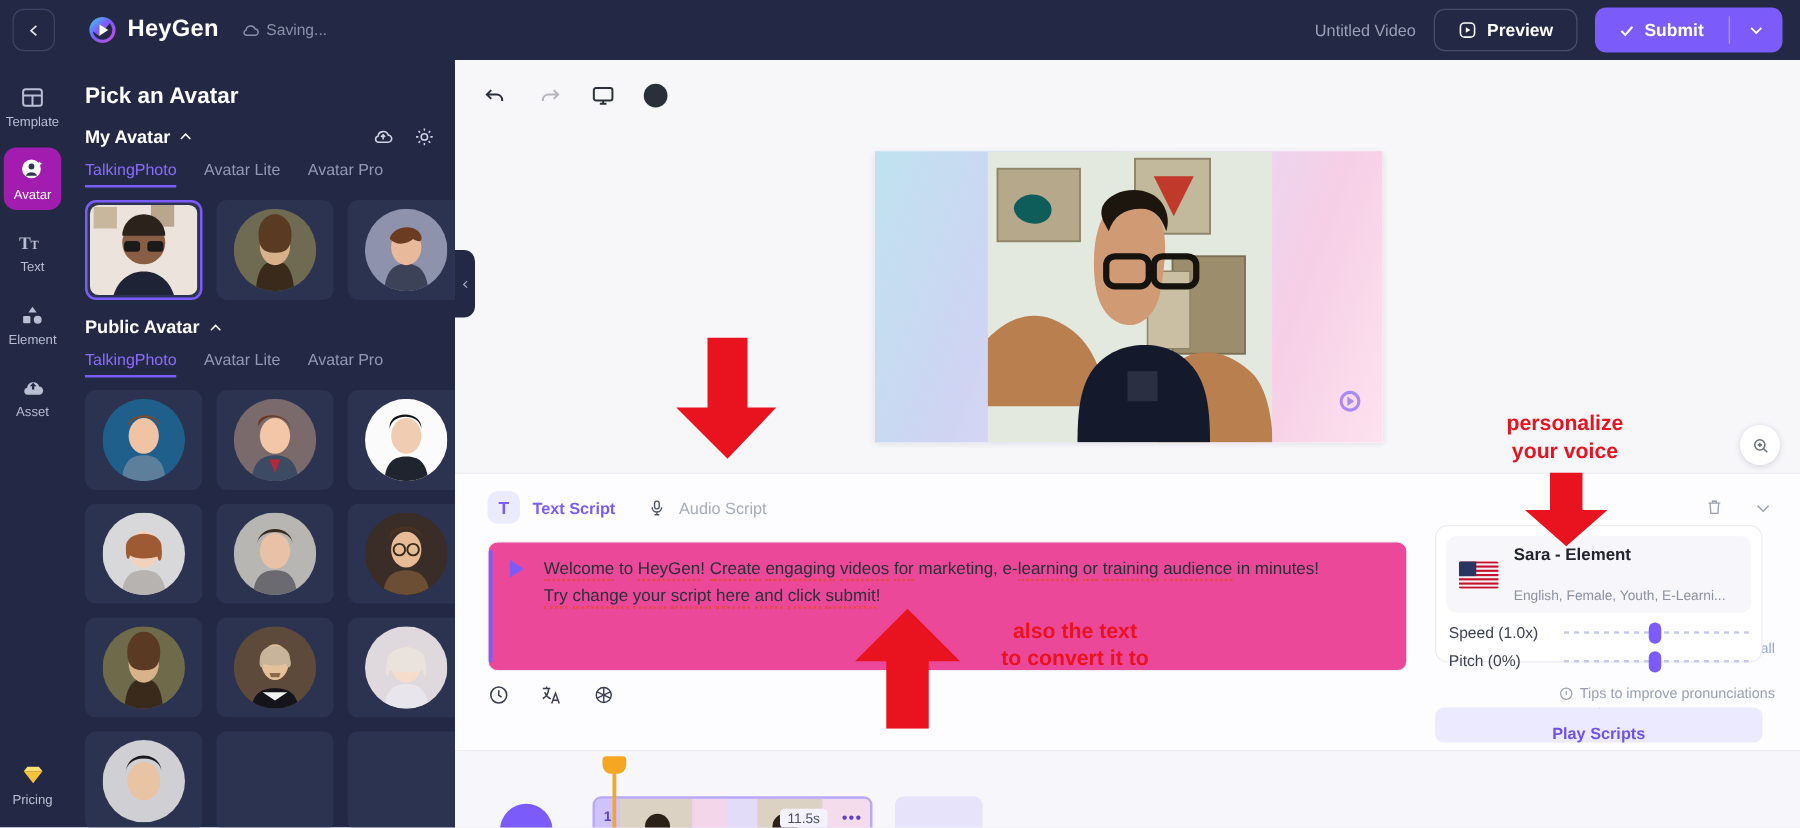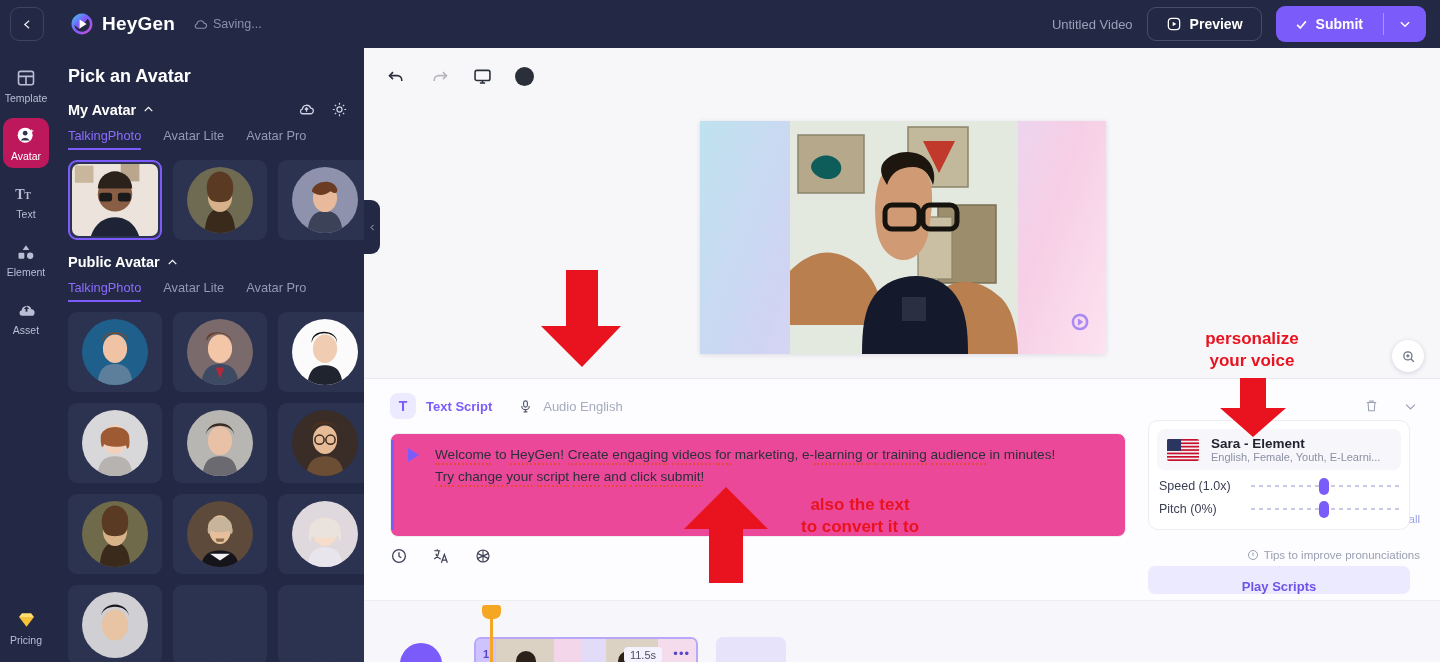--- a/index.html
+++ b/index.html
@@ -43,21 +43,21 @@
   .rail {
     position: absolute; top: 48px; left: 0; width: 52px; height: 614px;
     background: #232944; display: flex; flex-direction: column; align-items: center;
     padding-top: 12px;
   }
   .rail-item {
     width: 46px; padding: 8px 0 6px; margin-bottom: 8px; border-radius: 10px;
     display: flex; flex-direction: column; align-items: center; gap: 4px;
     color: #b9bed4; font-size: 10.5px; cursor: pointer;
   }
-  .rail-item.active { background: #be185d; color: #fff; }
+  .rail-item.active { background: #a21caf; color: #fff; }
   .rail-spacer { flex: 1; }
   .rail-bottom { margin-bottom: 10px; }
 
   
   .panel {
     position: absolute; top: 48px; left: 52px; width: 312px; height: 614px;
     background: #232944; overflow: hidden;
   }
   .panel-title { color: #fff; font-size: 18px; font-weight: bold; padding: 18px 0 10px 16px; }
   .sec-head { display: flex; align-items: center; padding: 0 16px; margin-top: 4px; }
@@ -130,21 +130,21 @@
   .tips { position: absolute; right: 20px; top: 170px; display: flex; gap: 5px; font-size: 11.5px; color: #9aa0b2; cursor: pointer; }
 
   
   .voice {
     position: absolute; left: 1148px; top: 420px; width: 262px; height: 110px;
     background: #fff; border: 1px solid #ececf4; border-radius: 10px; padding: 8px;
   }
   .voice-card { display: flex; align-items: center; gap: 12px; background: #f6f6fb; border-radius: 8px; padding: 7px 10px; cursor: pointer; }
   .flag { width: 32px; height: 22px; border-radius: 2px; overflow: hidden; position: relative; flex: none; }
   .voice-name { font-size: 13.5px; color: #22252f; font-weight: bold; }
-  .voice-meta { font-size: 11px; color: #8b90a3; margin-top: 0; white-space: nowrap; overflow: hidden; text-overflow: ellipsis; max-width: 180px; }
+  .voice-meta { font-size: 11px; color: #8b90a3; margin-top: 20px; white-space: nowrap; overflow: hidden; text-overflow: ellipsis; max-width: 180px; }
   .slider-row { display: flex; align-items: center; margin-top: 9px; padding: 0 2px; }
   .slider-label { font-size: 12.5px; color: #3b3f52; width: 92px; }
   .track { position: relative; flex: 1; height: 14px; display: flex; align-items: center; cursor: pointer; }
   .track-line { width: 100%; height: 2px; background: repeating-linear-gradient(to right,#c8cbe8 0 4px,transparent 4px 8px); }
   .knob { position: absolute; left: 46%; width: 10px; height: 17px; border-radius: 5px; background: #7b5cfa; }
   .play-scripts {
     position: absolute; left: 1148px; top: 566px; width: 262px; height: 28px;
     background: #eceaff; border-radius: 7px; display: flex; align-items: center; justify-content: center;
     gap: 12px; color: #6f52e8; font-size: 13px; font-weight: bold; cursor: pointer; flex-direction: column;
   }
@@ -520,21 +520,21 @@
   </div>
 
   <div class="script-area">
     <div class="script-head">
       <div class="tsq">T</div>
       <div class="script-tab">Text Script</div>
       <svg class="mic-ico" width="15" height="17" viewBox="0 0 24 24" fill="none" stroke="currentColor" stroke-width="1.8">
           <rect x="9" y="3" width="6" height="10" rx="3"></rect>
           <path d="M6 11a6 6 0 0 0 12 0M12 17v3M9 20.5h6"></path>
         </svg>
-      <div class="script-tab inactive">Audio English</div>
+      <div class="script-tab inactive">Audio Script</div>
       <div class="head-right">
         <svg width="15" height="16" viewBox="0 0 24 24" fill="none" stroke="currentColor" stroke-width="1.7">
             <path d="M4.5 6.5h15M9.5 6.5V4h5v2.5M6.5 6.5l1 13h9l1-13"></path>
           </svg>
         <svg width="15" height="15" viewBox="0 0 24 24" fill="none" stroke="currentColor" stroke-width="1.9">
             <path d="M5 9 L12 16 L19 9"></path>
           </svg>
       </div>
     </div>
 

